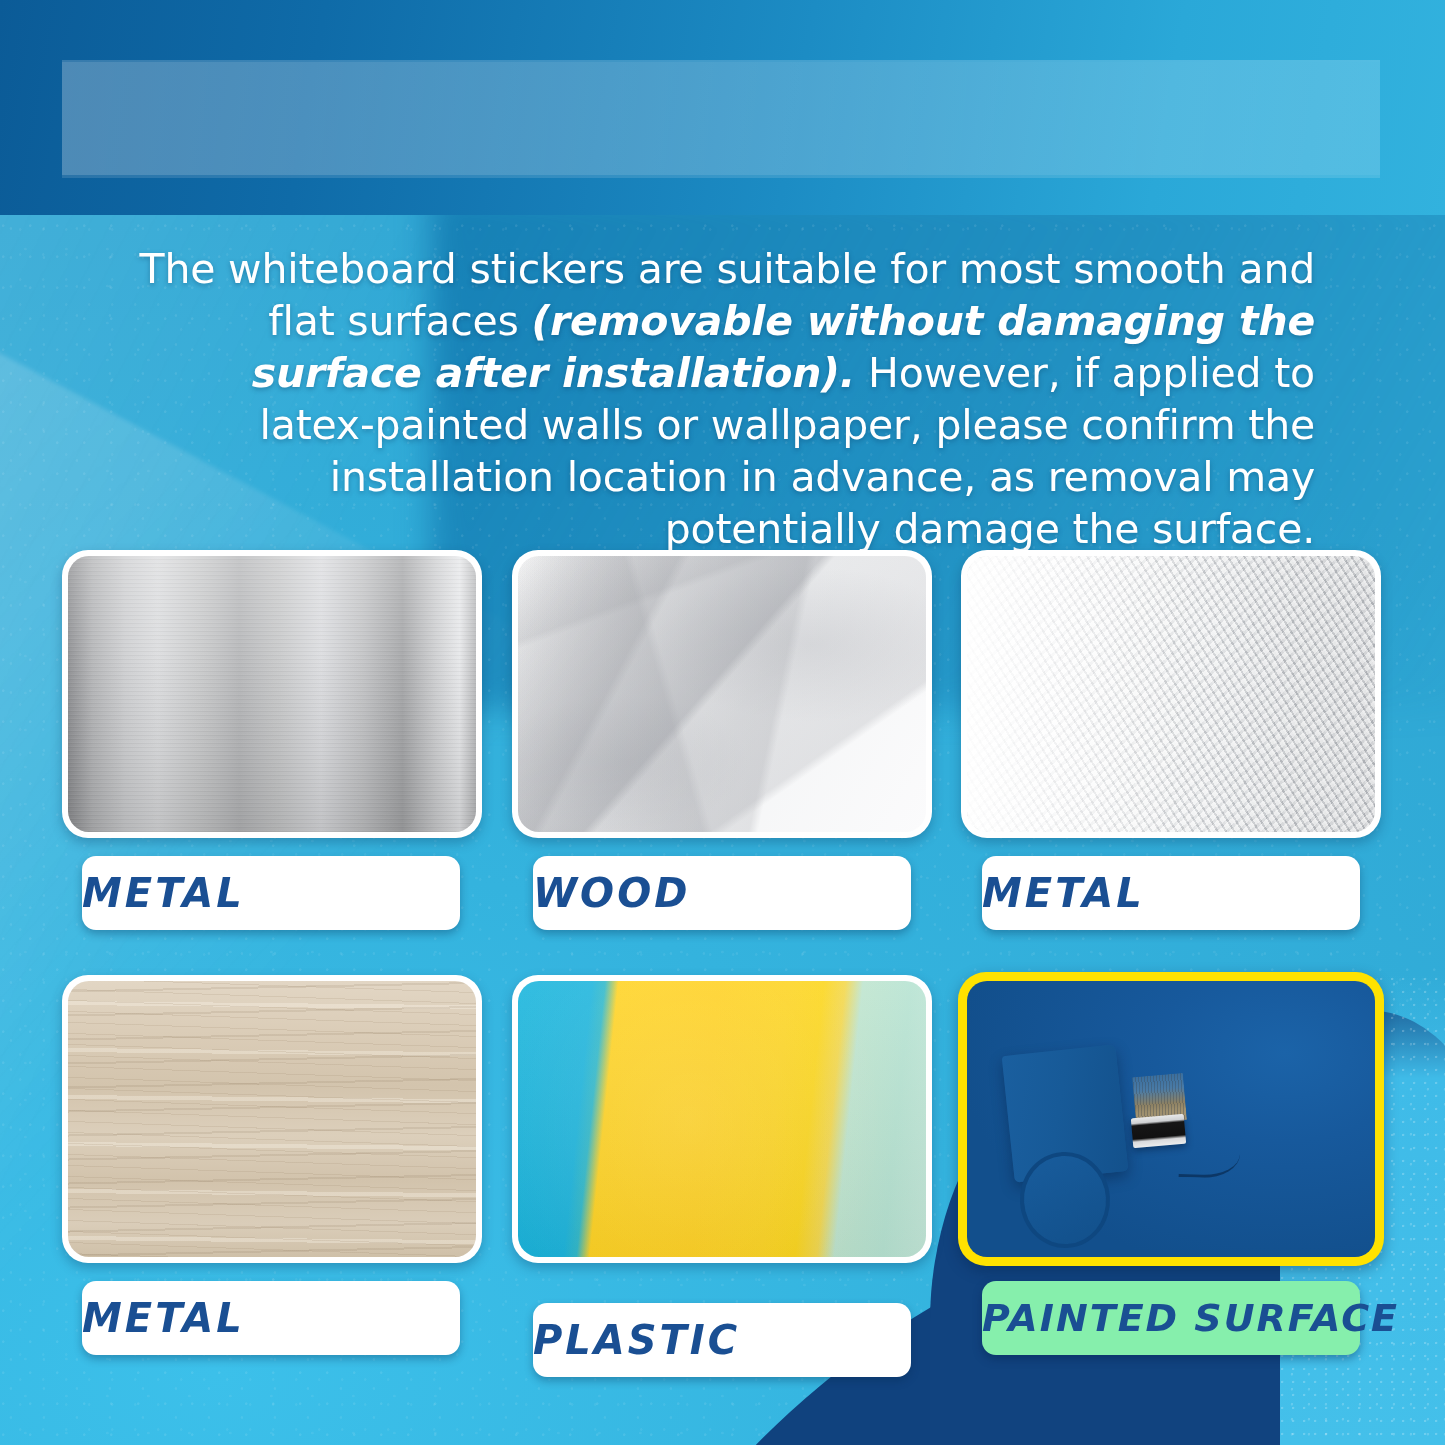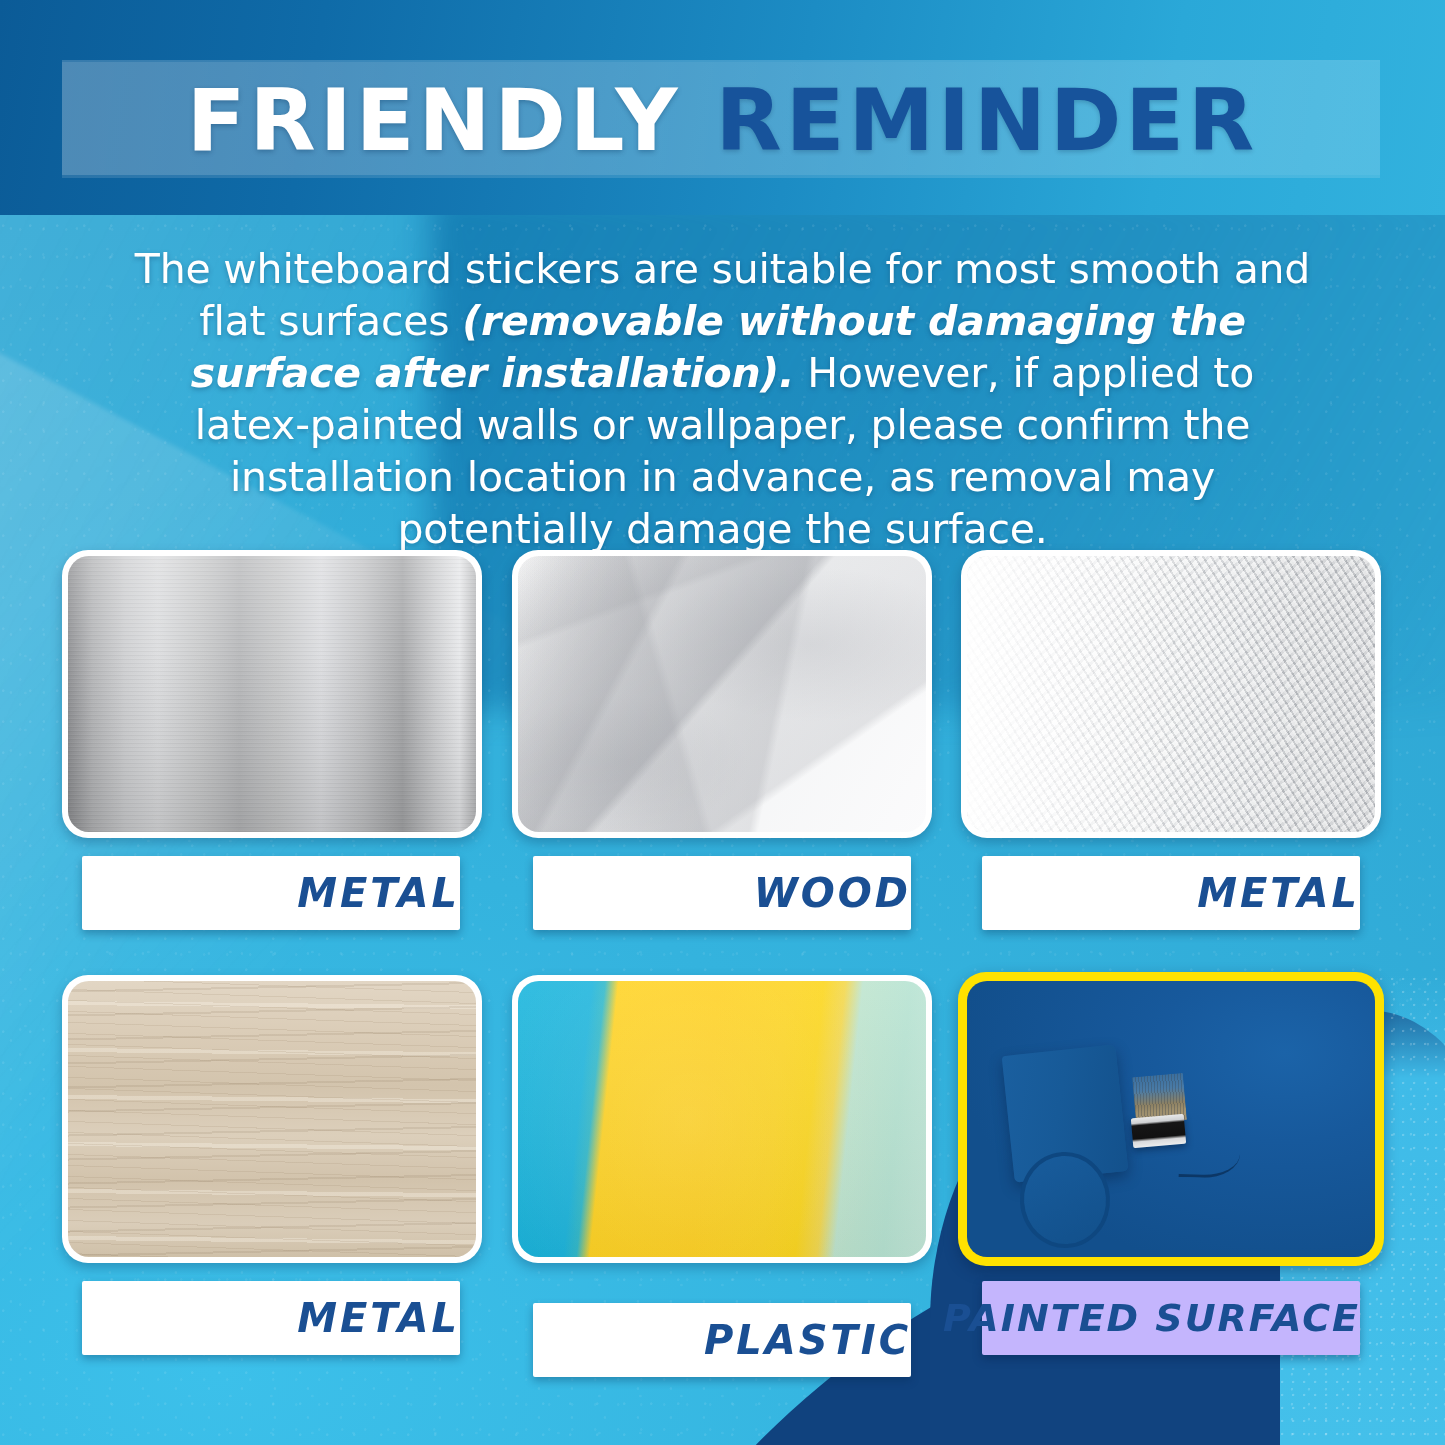--- a/index.html
+++ b/index.html
@@ -113,21 +113,21 @@
     letter-spacing:4px;
     line-height:108px;
     white-space:nowrap;
   }
   .title .w1{color:#ffffff; text-shadow:0 2px 5px rgba(0,40,80,.30);}
   .title .w2{color:#17539b; text-shadow:0 2px 4px rgba(0,30,70,.22);}
 
   
   .para{
     position:absolute;left:130px;top:243px;width:1185px;
-    text-align:center;
+    text-align:right;
     color:#ffffff;
     font-family:"DejaVu Sans", sans-serif;
     font-size:41px;
     line-height:52px;
     letter-spacing:-.2px;
     text-shadow:0 2px 5px rgba(0,50,90,.35);
   }
   .para i{font-style:italic;font-weight:bold;}
 
   
@@ -257,26 +257,26 @@
     border-bottom:3px solid rgba(10,45,85,.75);
     border-radius:0 0 60% 0;
     transform:rotate(2deg);
   }
 
   
   .pill{
     position:absolute;
     width:378px;height:74px;
     background:#ffffff;
-    border-radius:2px;
+    border-radius:14px;
     box-shadow:0 4px 9px rgba(0,40,80,.33);
-    display:flex;align-items:center;justify-content:flex-end;
+    display:flex;align-items:center;justify-content:flex-start;
   }
   .pill.hl{
-    background:#c4b5fd;
+    background:#86efac;
     width:378px;
     box-shadow:0 4px 10px rgba(0,30,70,.38);
   }
   .pill-text{
     font-family:"DejaVu Sans", sans-serif;
     font-weight:bold;
     font-style:italic;
     font-size:40px;
     letter-spacing:3px;
     color:#1a4f93;
@@ -295,23 +295,20 @@
   <div class="wash-dark"></div>
   <div class="bg-noise"></div>
   <div class="navy-blob"></div>
   <div class="navy-blob2"></div>
   <div class="right-strip"></div>
   <div class="right-strip-noise"></div>
 
   <div class="header">
     <div class="header-band"></div>
   </div>
-  <div class="title">
-    <span class="w1">FRIENDLY</span><span> </span><span class="w2">REMINDER</span>
-  </div>
 
   <div class="para">
     <span>The whiteboard stickers are suitable for most smooth and flat surfaces </span><i>(removable without damaging the surface after installation).</i><span> However, if applied to latex-painted walls or wallpaper, please confirm the installation location in advance, as removal may potentially damage the surface.</span>
   </div>
 
   <div class="grid">
 
     <div class="cell" style="left:0px;top:0px;">
       <div class="tile">
         <div class="swatch sw-metal"></div>

